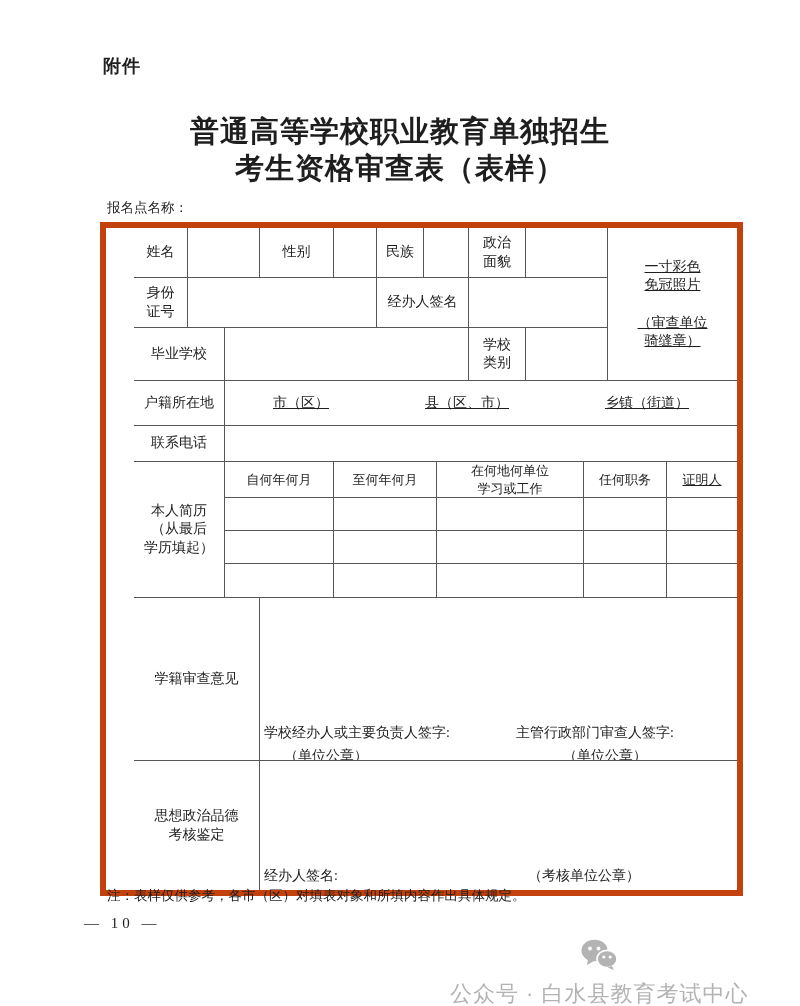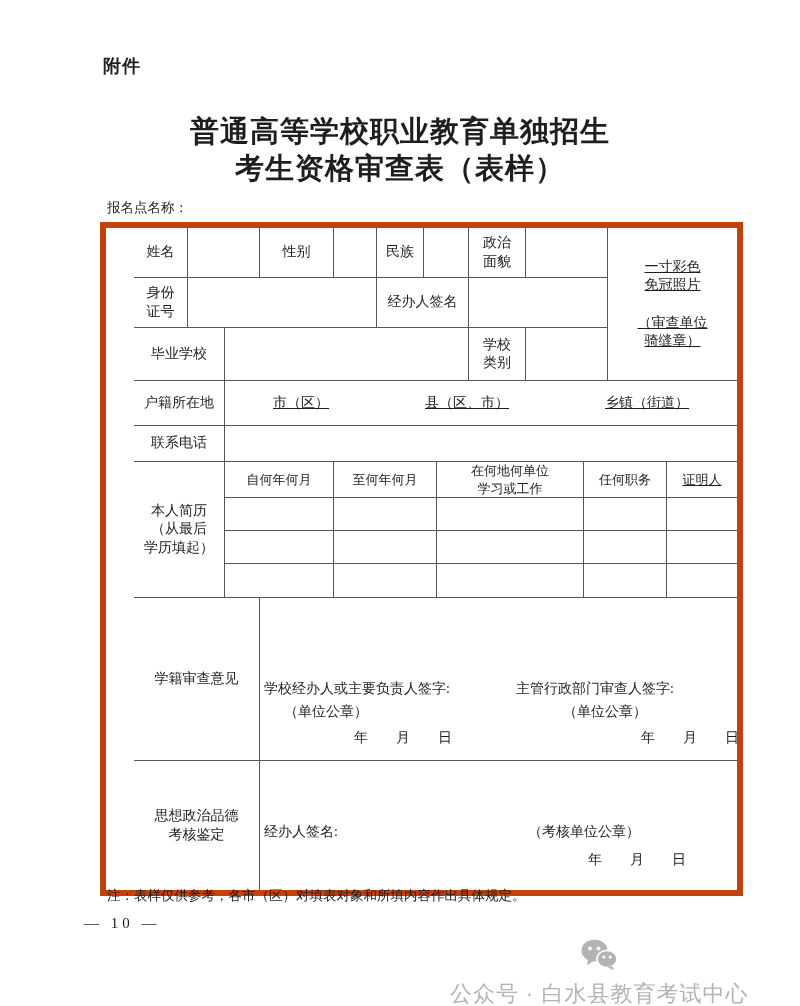--- a/index.html
+++ b/index.html
@@ -32,21 +32,21 @@
     border-right:1px solid #565656; border-bottom:1px solid #565656;
     display:flex; flex-direction:column; align-items:center; justify-content:center;
     text-align:center; font-size:14px; line-height:1.3; overflow:hidden;
   }
   .er { border-right:none;text-decoration:underline; }
   .eb { border-bottom:none; }
   .hdr { font-size:13px; line-height:1.35; }
   .photo-gap { height:20px; }
   .spread { flex-direction:row; justify-content:space-around; align-items:center; }
   .sigcell { position:relative; display:block; }
-  .abs { position:absolute; white-space:nowrap; font-size:14px; }
+  .abs { position:absolute; white-space:nowrap; font-size:14px;margin-top:44px; }
 
   .watermark {
     position:absolute; left:450px; top:939px;
     display:flex; align-items:center; gap:9px;
     color:#b3b3b3; font-size:22px; letter-spacing:1px;
     font-family:"Liberation Sans","DejaVu Sans",sans-serif;
     flex-direction:column;
   }
   .wm-icon { flex:0 0 auto; }
 </style>

